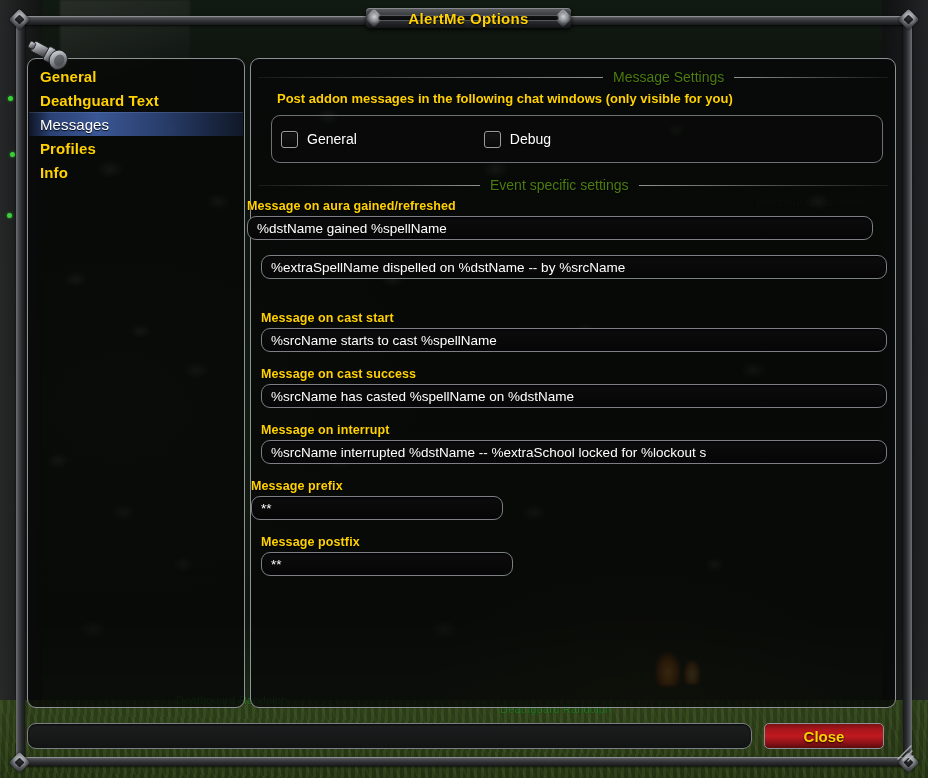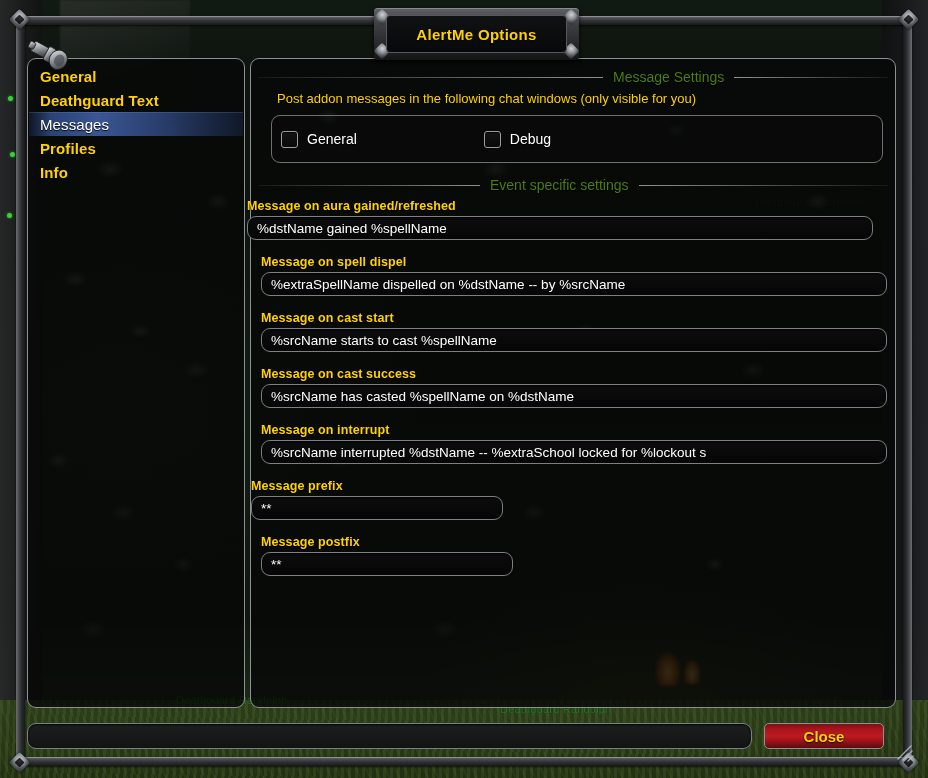--- a/index.html
+++ b/index.html
@@ -114,22 +114,22 @@
     border-radius: 1px;
   }
   .rivet.tl { left: 6px;  top: 6px; }
   .rivet.tr { right: 6px; top: 6px; }
   .rivet.bl { left: 6px;  bottom: -4px; }
   .rivet.br { right: 6px; bottom: -4px; }
 
   
   #titlebar {
     position: absolute;
-    left: 374px; top: 8px;
-    width: 205px; height: 52px;
+    left: 366px; top: 8px;
+    width: 205px; height: 20px;
     z-index: 40;
   }
   .title-plate-bg {
     position: absolute; inset: 0;
     background: linear-gradient(180deg, #5e6064 0%, #3e4044 30%, #26282b 70%, #131416 100%);
     border-radius: 4px;
     box-shadow: inset 0 1px 0 rgba(200,205,210,.4), 0 2px 4px rgba(0,0,0,.8);
   }
   .title-inner {
     position: absolute;
@@ -452,42 +452,42 @@
 </svg>
 
 <div id="content-panel" class="panel"></div>
 
 <div class="section-header" id="sh-1" style="left:258px; top:69px; width:630px; z-index:22;">
   <div class="rule" style="width:345px;"></div>
   <span class="sh-title">Message Settings</span>
   <div class="rule right" style="flex:1;"></div>
 </div>
 
-<div style="position:absolute; left:277px; top:91px; z-index:22; color:#ffd100; font-size:13px; font-weight:normal; text-shadow:0 1px 1px #000;text-align:center;">Post addon messages in the following chat windows (only visible for you)</div>
+<div style="position:absolute; left:277px; top:91px; z-index:22; color:#ffd100; font-size:13px; font-weight:bold; text-shadow:0 1px 1px #000;text-align:center;">Post addon messages in the following chat windows (only visible for you)</div>
 
 <div id="checkbox-group">
   <div class="checkbox-row cb-general">
     <span class="checkbox-box"></span>
     <span class="checkbox-label">General</span>
   </div>
   <div class="checkbox-row cb-debug">
     <span class="checkbox-box"></span>
     <span class="checkbox-label">Debug</span>
   </div>
 </div>
 
 <div class="section-header" id="sh-2" style="left:258px; top:177px; width:630px; z-index:22;">
   <div class="rule" style="width:222px;"></div>
   <span class="sh-title">Event specific settings</span>
   <div class="rule right" style="flex:1;"></div>
 </div>
 
 <div id="fields-host">
     <div class="field" style="left: 247px; top: 199px; width: 626px;"><label class="field-label">Message on aura gained/refreshed</label><input type="text" class="field-input" placeholder="" value="%dstName gained %spellName" style=""></div>
-    <div class="field" style="left: 261px; top: 255px; width: 626px;"><label class="field-label">Message on spell dispel</label><input type="text" class="field-input" placeholder="" value="%extraSpellName dispelled on %dstName -- by %srcName" style=""></div>
+    <div class="field" style="left: 261px; top: 255px; width: 626px;"><input type="text" class="field-input" placeholder="" value="%extraSpellName dispelled on %dstName -- by %srcName" style=""></div>
     <div class="field" style="left: 261px; top: 311px; width: 626px;"><label class="field-label">Message on cast start</label><input type="text" class="field-input" placeholder="" value="%srcName starts to cast %spellName" style=""></div>
     <div class="field" style="left: 261px; top: 367px; width: 626px;"><label class="field-label">Message on cast success</label><input type="text" class="field-input" placeholder="" value="%srcName has casted %spellName on %dstName" style=""></div>
     <div class="field" style="left: 261px; top: 423px; width: 626px;"><label class="field-label">Message on interrupt</label><input type="text" class="field-input" placeholder="" value="%srcName interrupted %dstName -- %extraSchool locked for %lockout s" style=""></div>
     <div class="field" style="left: 251px; top: 479px; width: 252px;"><label class="field-label">Message prefix</label><input type="text" class="field-input" placeholder="" value="**" style=""></div>
     <div class="field" style="left: 261px; top: 535px; width: 252px;"><label class="field-label">Message postfix</label><input type="text" class="field-input" placeholder="" value="**" style=""></div>
   </div>
 
 <input id="status-input" type="text" placeholder="" style="">
 <button id="close-button">Close</button>
 

